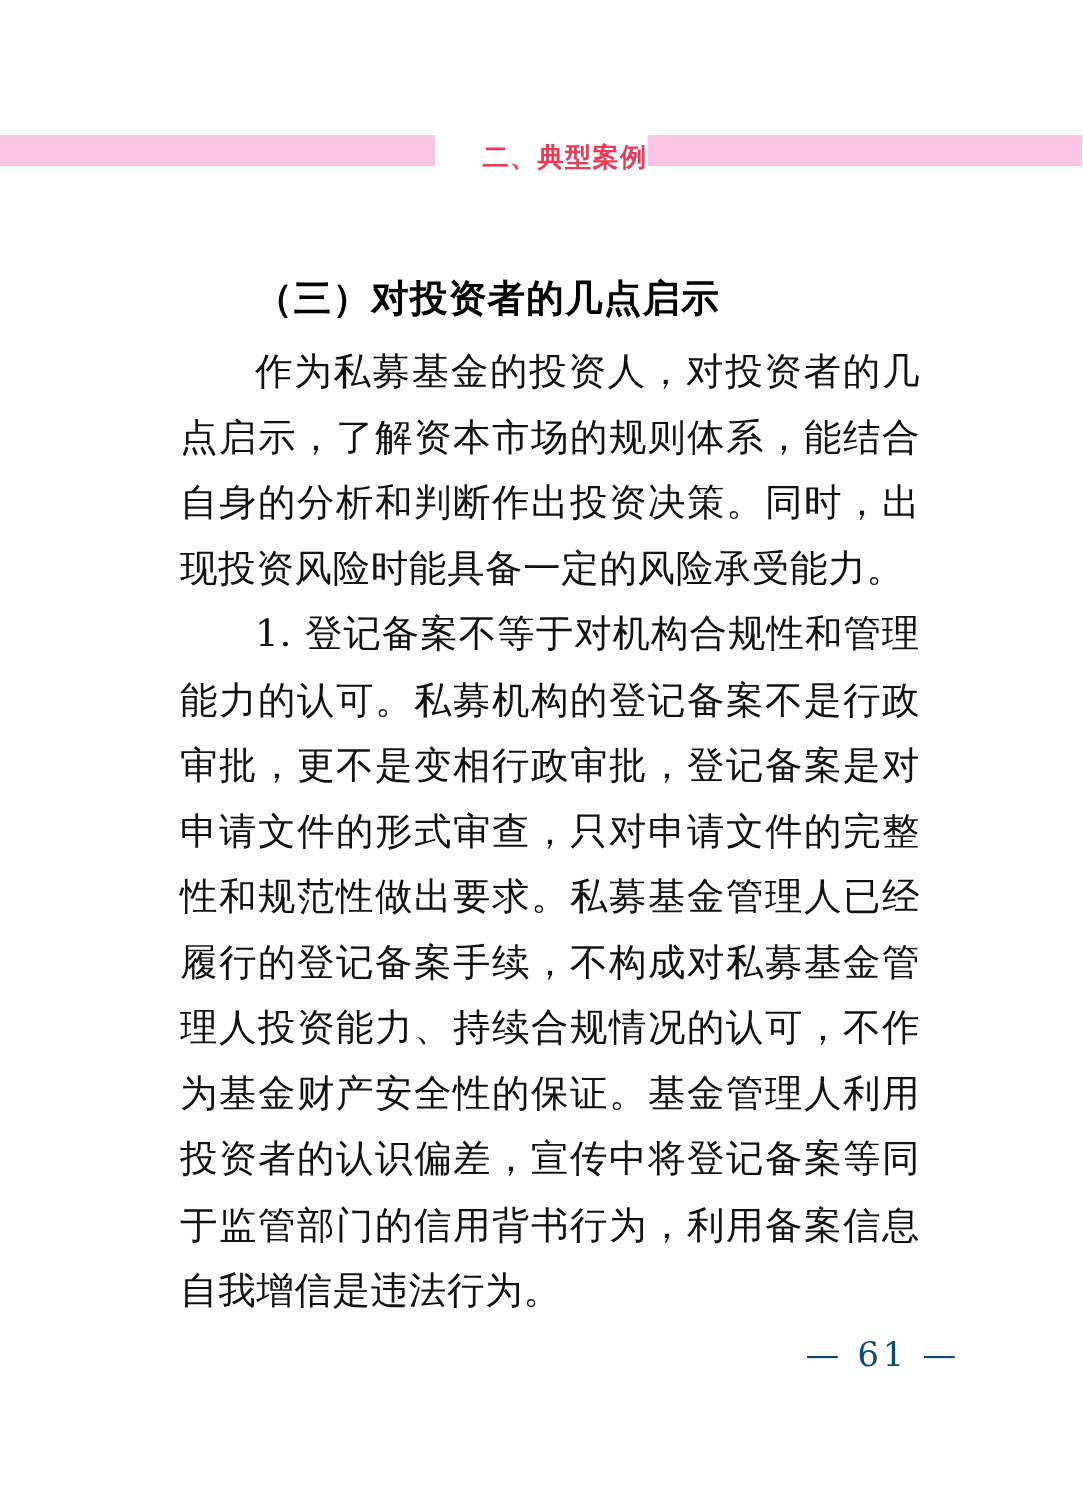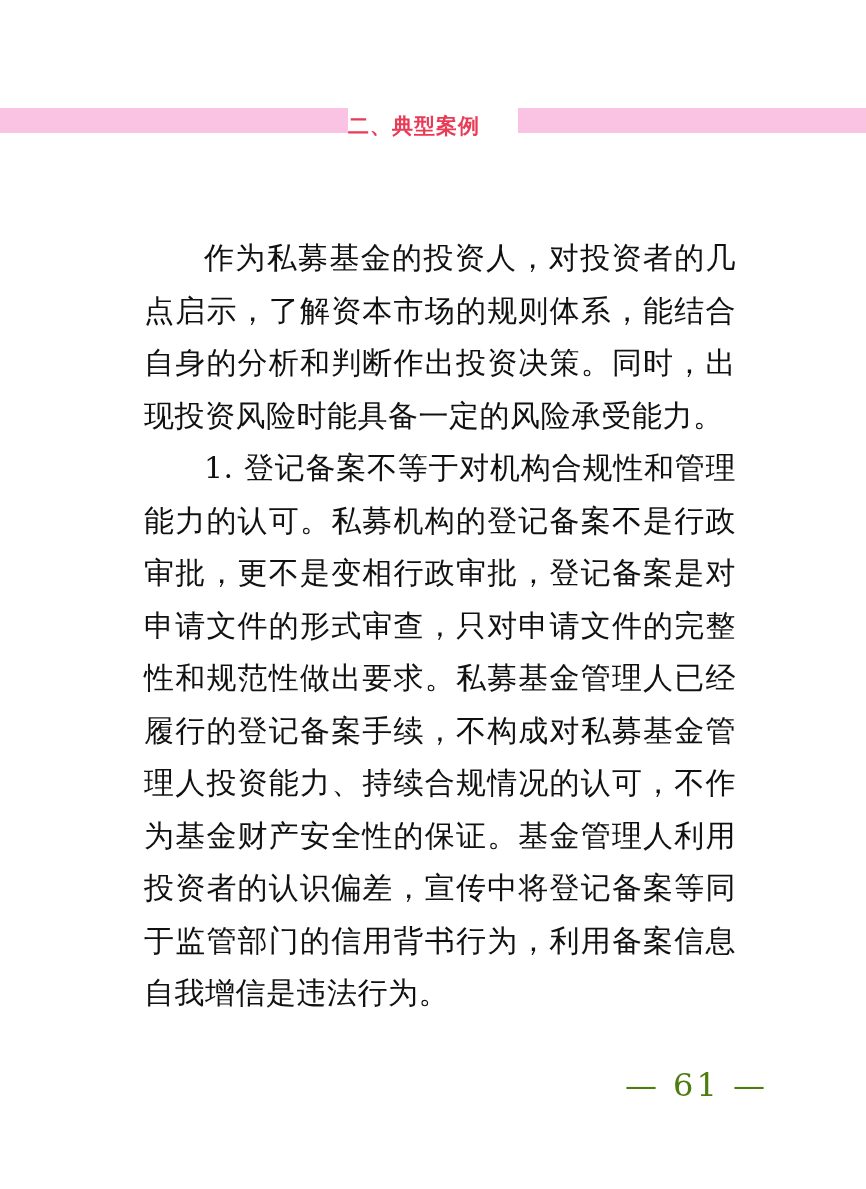--- a/index.html
+++ b/index.html
@@ -23,21 +23,21 @@
     display: flex;
     justify-content: center;
   }
   .header-label {
     background: #ffffff;
     width: 170px;
     height: 31px;
     margin-top: 0;
     box-sizing: border-box;
     padding-top: 7px;
-    text-align: left;
+    text-align: right;
     font-family: "DejaVu Sans", "Liberation Sans", sans-serif;
     font-weight: bold;
     font-size: 21px;
     line-height: 22px;
     letter-spacing: 1px;
     color: var(--header-text, #e93b55);
   }
   .content {
     position: absolute;
     left: 144px;
@@ -61,37 +61,38 @@
     text-align: justify;
     text-justify: inter-character;
     text-indent: 2em;
     letter-spacing: 0.5px;
   }
   .body-para + .body-para { margin-top: 0; }
   .page-number {
     position: absolute;
     top: 1070px;
     right: 98px;
-    font-size: 32px;
+    font-size: 27px;
     line-height: 30px;
     letter-spacing: 3px;
-    color: #4d7c0f;
+    color: #0c4a6e;
     font-family: "DejaVu Serif", "Liberation Serif", serif;
     margin-left: 32px;
   }
 </style>
 </head>
 <body>
 
 <div class="page">
 
   <div class="header-bar">
     <div class="header-label">二、典型案例</div>
   </div>
 
   <div class="content">
+    <h2 class="section-heading">（三）对投资者的几点启示</h2>
     <p class="body-para">作为私募基金的投资人，对投资者的几点启示，了解资本市场的规则体系，能结合自身的分析和判断作出投资决策。同时，出现投资风险时能具备一定的风险承受能力。</p>
     <p class="body-para">1. 登记备案不等于对机构合规性和管理能力的认可。私募机构的登记备案不是行政审批，更不是变相行政审批，登记备案是对申请文件的形式审查，只对申请文件的完整性和规范性做出要求。私募基金管理人已经履行的登记备案手续，不构成对私募基金管理人投资能力、持续合规情况的认可，不作为基金财产安全性的保证。基金管理人利用投资者的认识偏差，宣传中将登记备案等同于监管部门的信用背书行为，利用备案信息自我增信是违法行为。</p>
   </div>
 
   <div class="page-number">— 61 —</div>
 
 </div>
 
 </body></html>

